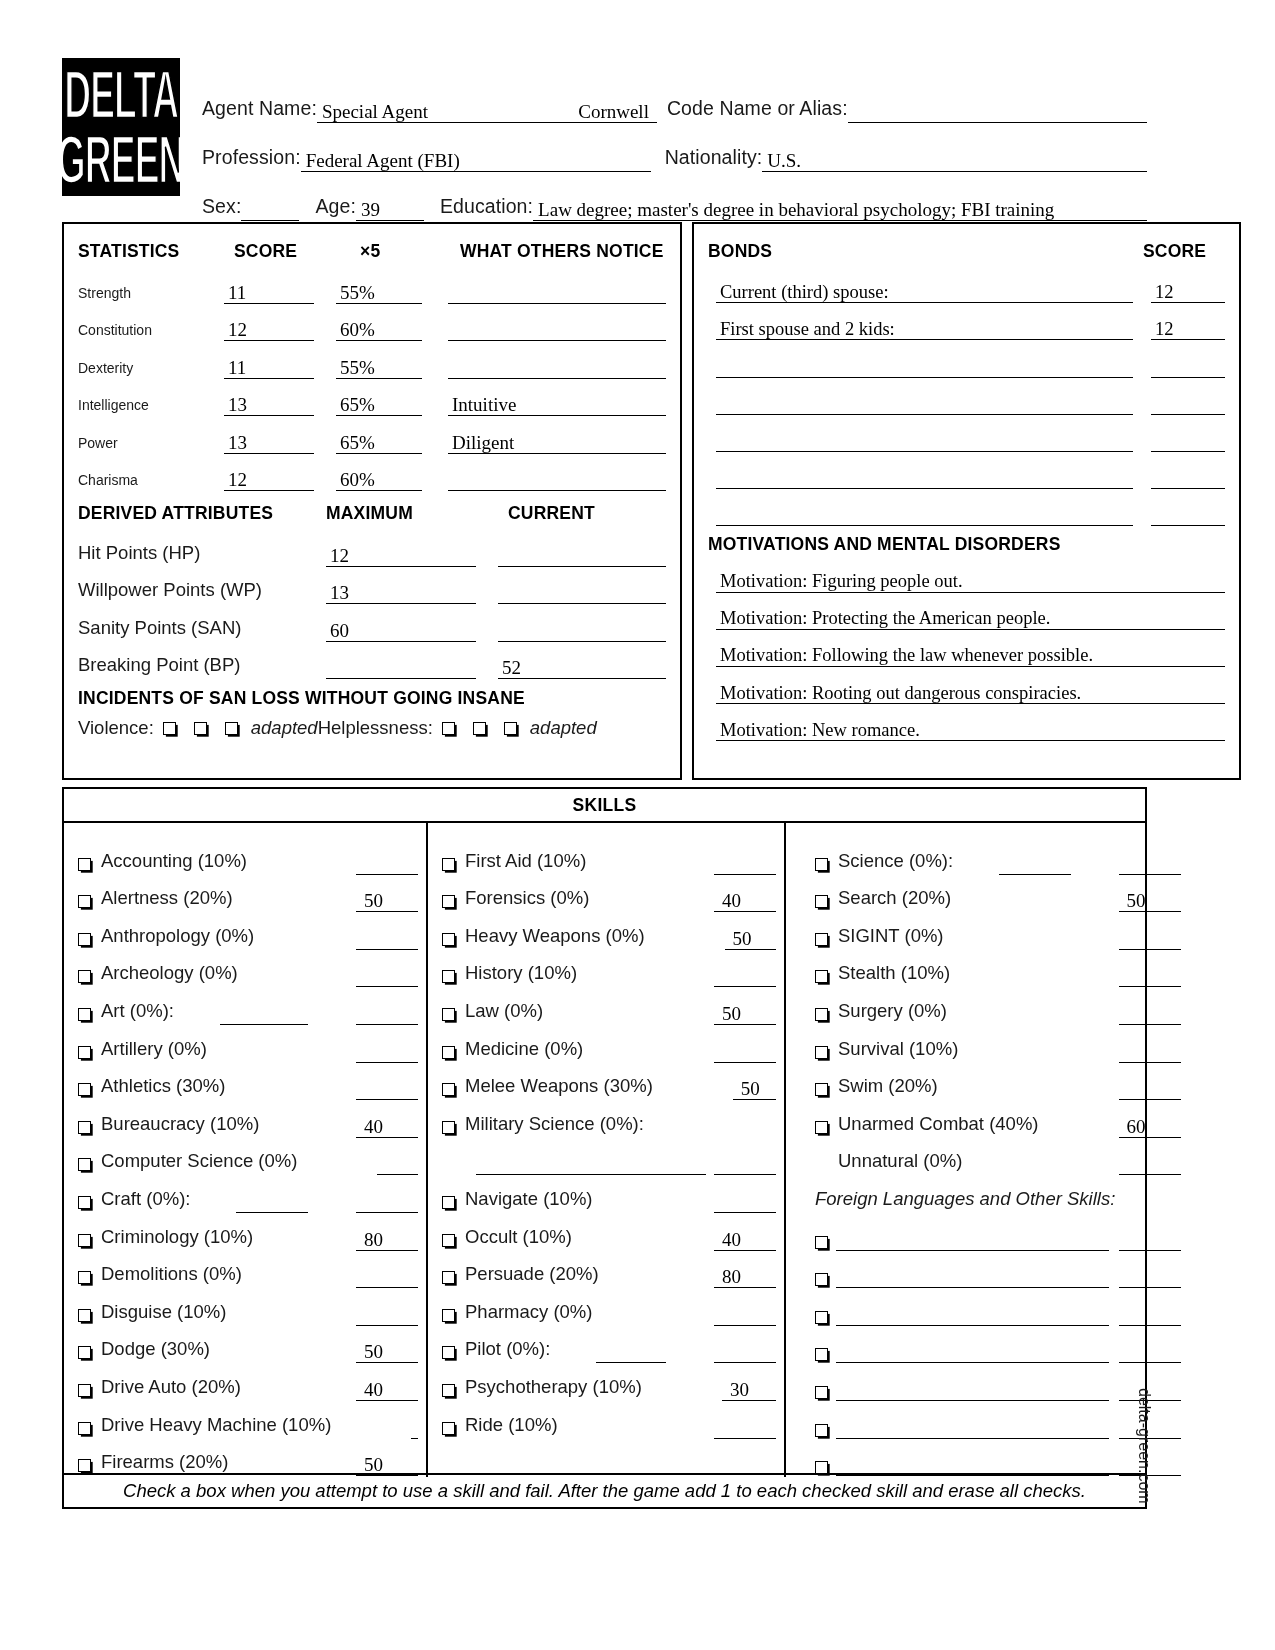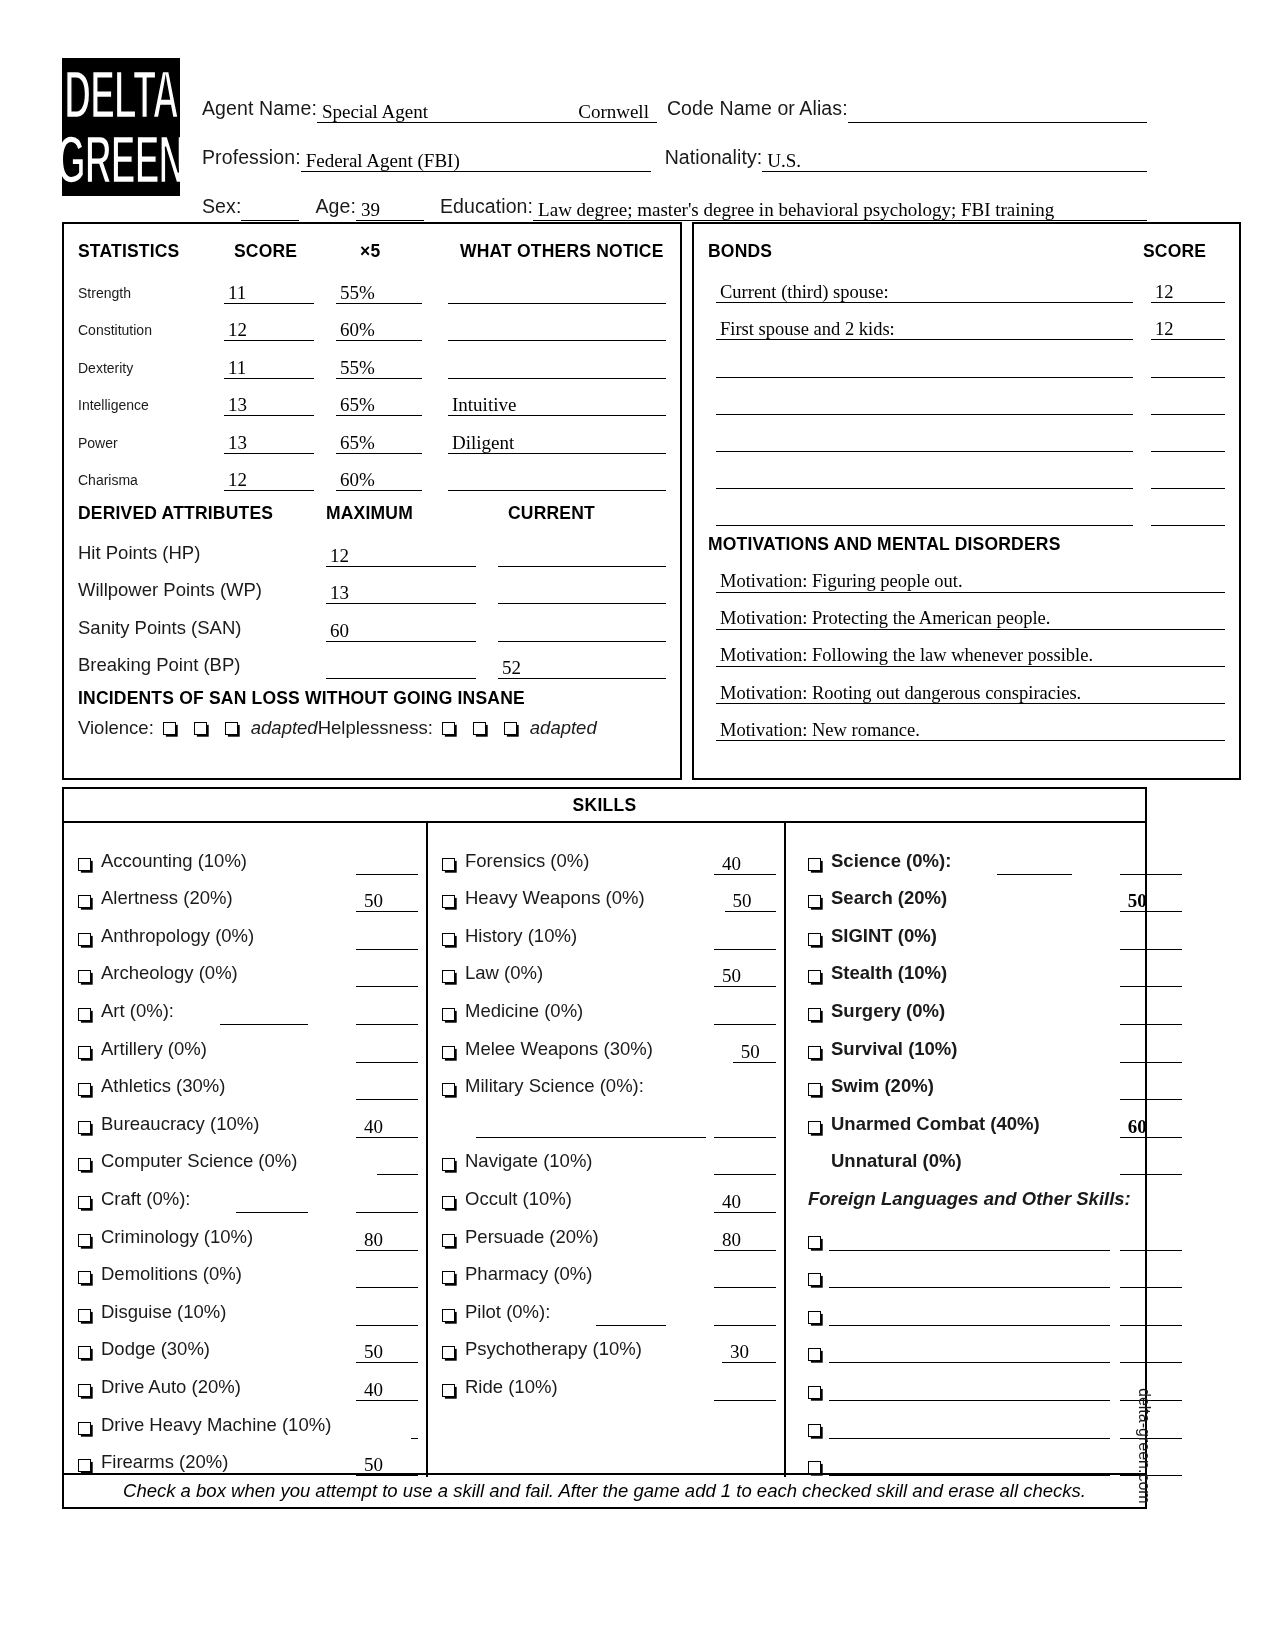--- a/index.html
+++ b/index.html
@@ -133,21 +133,21 @@
   
   .skills-title {
     height:34px; border-bottom:2.2px solid #000;
     display:flex; align-items:center; justify-content:center;
     font-weight:bold; font-size:17.5px; letter-spacing:0.3px;
   }
   .skills-body { display:flex; height:654px; }
   .sk-col { padding:14px 0 0 0; position:relative; }
   .sk-col.c1 { width:362px; padding-left:14px; padding-right:8px; }
   .sk-col.c2 { width:358px; border-left:2.2px solid #000; padding-left:14px; padding-right:8px; }
-  .sk-col.c3 { flex:1; border-left:2.2px solid #000; padding-left:22px; padding-right:12px;font-weight:bold; }
+  .sk-col.c3 { flex:1; border-left:2.2px solid #000; padding-left:29px; padding-right:12px; }
 
   .sk-row { display:flex; align-items:flex-end; height:37.6px;gap:40px; }
   .sk-lbl {
     font-size:18.5px; color:#1a1a1a; white-space:nowrap;
     padding-bottom:3px; display:flex; align-items:flex-end;
   }
   .sk-lbl .cbk { margin:0 10px 2px 0; }
   .sk-sub { flex:1; margin:0 8px 0 6px; }
   .sk-val { width:62px; margin-left:auto; }
   .sk-spacer { flex:1; }
@@ -649,20 +649,30 @@
             <span class="sk-spacer"></span>
             <span class="u sk-val">
               <span class="v">50</span>
             </span>
           </div>
         </div>
       <div class="sk-col c2" id="sk-col2">
           <div class="sk-row">
             <span class="sk-lbl">
               <span class="cbk"></span>
+              <span>First Aid (10%)</span>
+            </span>
+            <span class="sk-spacer"></span>
+            <span class="u sk-val">
+              <span class="v"></span>
+            </span>
+          </div>
+          <div class="sk-row">
+            <span class="sk-lbl">
+              <span class="cbk"></span>
               <span>Forensics (0%)</span>
             </span>
             <span class="sk-spacer"></span>
             <span class="u sk-val">
               <span class="v">40</span>
             </span>
           </div>
           <div class="sk-row">
             <span class="sk-lbl">
               <span class="cbk"></span>

